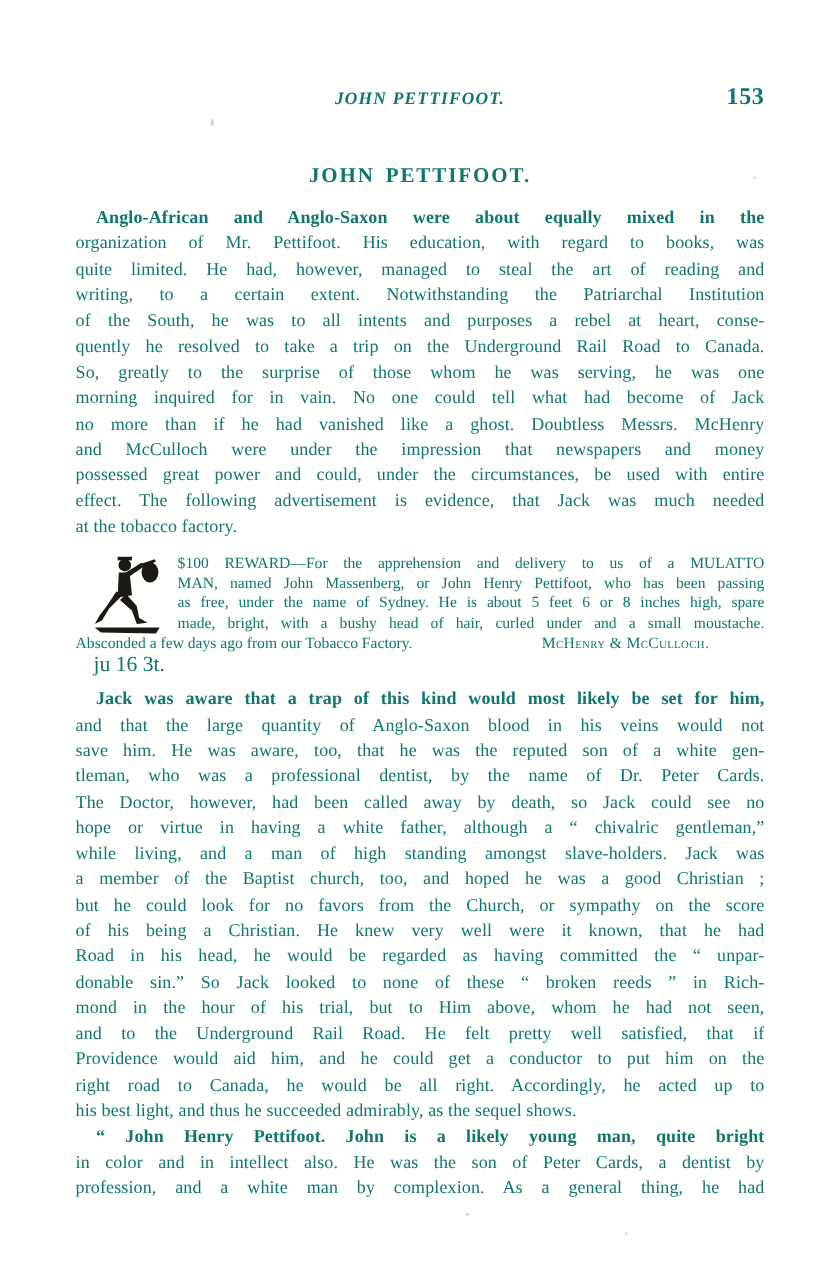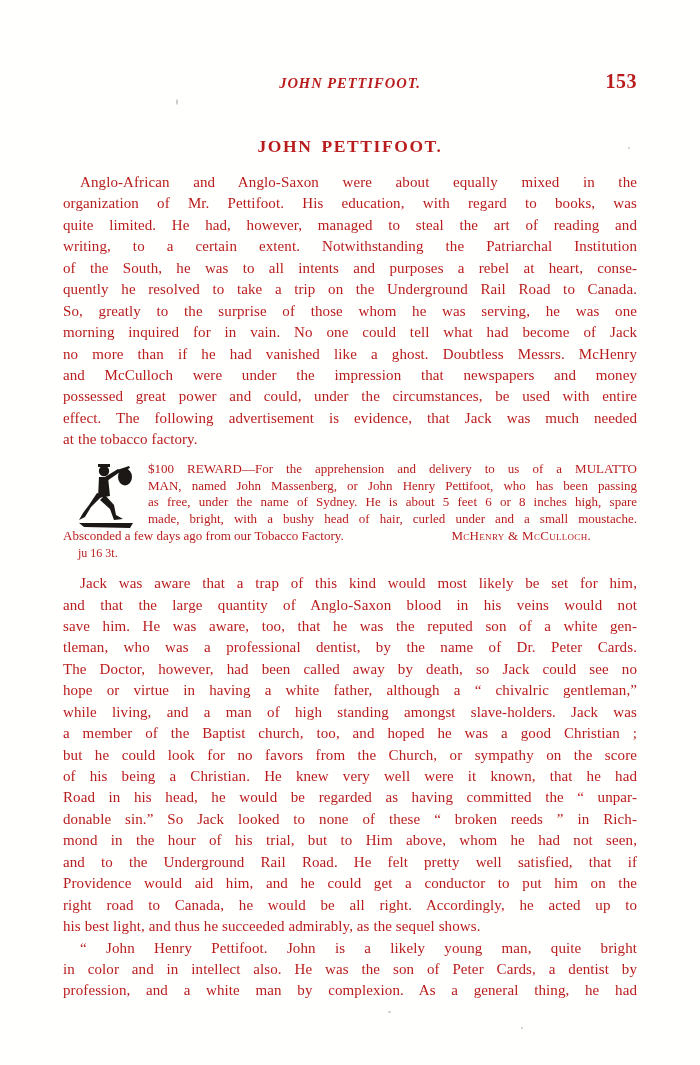--- a/index.html
+++ b/index.html
@@ -1,21 +1,21 @@
 <!DOCTYPE html>
 <html><head>
 <meta charset="utf-8">
 <style>
   html,body { margin:0; padding:0; background:#ffffff; }
   .page {
     position:relative;
     width:700px; height:1065px;
     background:#fffffe;
     font-family:"Liberation Serif", serif;
-    color:#b91c1c;
+    color:#0f766e;
     overflow:hidden;
   }
   .content {
     position:absolute;
     left:63px; top:70px; width:574px;
   }
   
   .running-header {
     display:flex; align-items:baseline;
   }
@@ -42,21 +42,21 @@
   .para.tight { margin-top:11px; }
   .line {
     font-size:15px;
     line-height:21.45px;
     text-align:justify;
     text-align-last:justify;
     letter-spacing:0.1px;
     overflow:hidden;
     height:21.45px;
   }
-  .lines > .line:first-child { text-indent:17px; }
+  .lines > .line:first-child { text-indent:17px;font-weight:bold; }
   .line.short { text-align-last:left; }
 
   
   .ad { position:relative; margin-top:10px; }
   .ad-icon {
     position:absolute; left:10px; top:1px;
     width:76px; height:68px;
   }
   .ad-line {
     font-size:13px;
@@ -65,21 +65,21 @@
     text-align:justify;
     text-align-last:justify;
     overflow:hidden;
   }
   .ad-wrapped { margin-left:85px; }
   .ad-footer {
     display:flex; justify-content:space-between; align-items:baseline;
     font-size:13px; line-height:16.9px;
   }
   .ad-signature { font-variant:small-caps; margin-right:46px; letter-spacing:0.3px; }
-  .ad-dateline { font-size:12px; line-height:16.9px; margin-left:15px; }
+  .ad-dateline { font-size:18px; line-height:16.9px; margin-left:15px; }
 
   
   .speck { position:absolute; background:#c9c7c2; border-radius:50%; }
   .sp1 { left:176px; top:99px;  width:2px; height:6px; }
   .sp2 { left:388px; top:1011px; width:3px; height:2px; }
   .sp3 { left:521px; top:1027px; width:2px; height:2px; }
   .sp4 { left:628px; top:147px; width:2px; height:2px; }
 </style>
 </head>
 <body>

